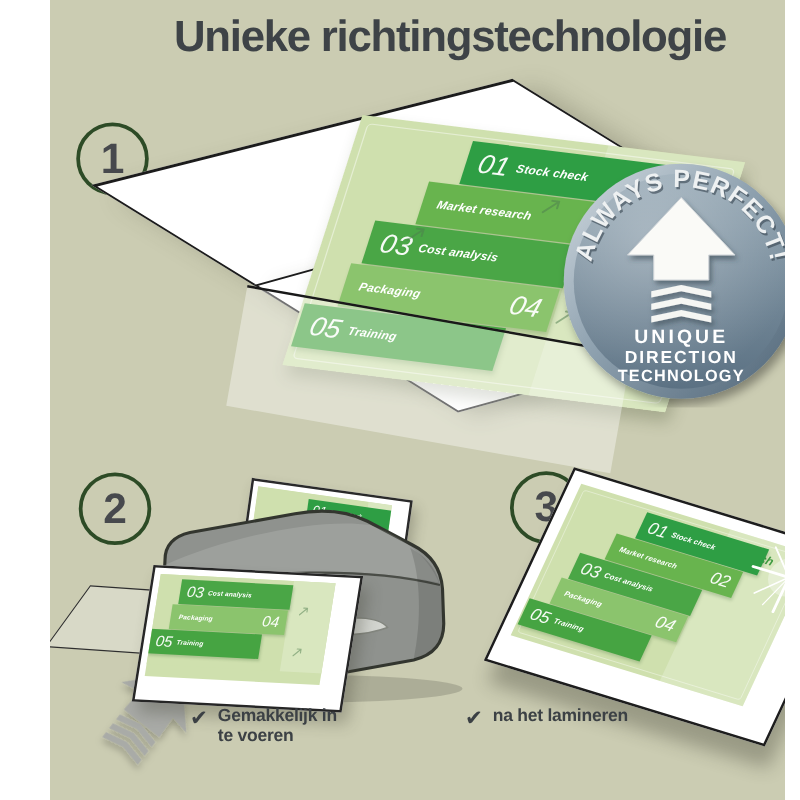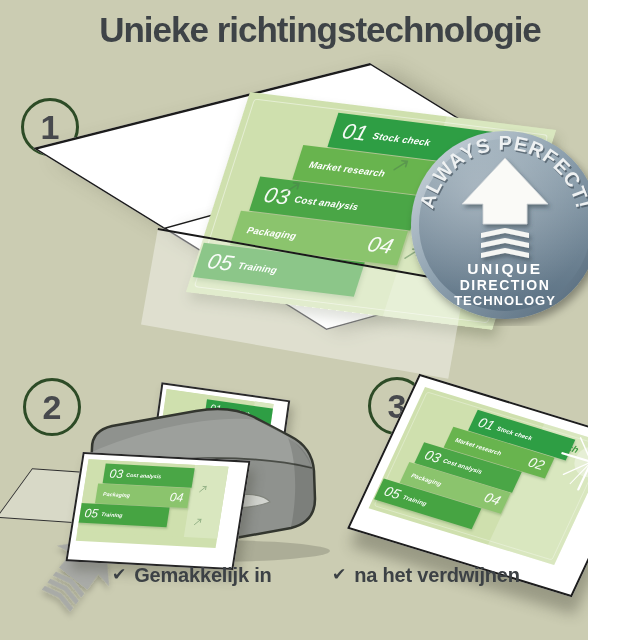--- a/index.html
+++ b/index.html
@@ -1,17 +1,17 @@
 <!DOCTYPE html>
 <html><head>
 <meta charset="utf-8">
 <style>
   html,body{margin:0;padding:0;}
   .stage{position:relative;width:588px;height:640px;background:#cbccb2;overflow:hidden;
-         font-family:"Liberation Sans","DejaVu Sans",sans-serif;color:#3e4347;}
+         font-family:"Liberation Sans","DejaVu Sans",sans-serif;color:#3e4347;margin-left:40px;}
   
   .title{position:absolute;left:0;top:10px;width:640px;text-align:center;
          font-size:35px;font-weight:700;letter-spacing:-1px;color:#3e4347;}
   
   .step-circle{position:absolute;width:52px;height:52px;border:3px solid #2d4b26;border-radius:50%;
                display:flex;align-items:center;justify-content:center;
                font-size:34px;font-weight:700;color:#47494d;}
   .c1{left:21px;top:98px;}
   .c2{left:23px;top:378px;}
   .c3{left:368px;top:377px;}
@@ -67,21 +67,21 @@
   .doc3{position:absolute;left:378px;top:401px;width:213px;height:147px;
         transform:rotate(17deg) skewX(-8deg);background:#fff;border:2.5px solid #1d1d1d;
         padding:9px;z-index:5;box-shadow:10px 16px 14px rgba(40,40,30,.3);}
   .doc3 .doc{transform:scale(.63);transform-origin:0 0;}
   .sparkle{position:absolute;right:6px;top:0px;width:64px;height:64px;z-index:2;}
   
   .check-item{position:absolute;top:564px;display:flex;gap:8px;z-index:25;}
   .ci1{left:112px;}
   .ci2{left:332px;}
   .check{font-size:17px;font-weight:700;color:#3b4044;line-height:1.35;}
-  .check-text{font-size:20px;font-weight:700;color:#3c4145;line-height:1.15;letter-spacing:-.2px;}
+  .check-text{font-size:14px;font-weight:700;color:#3c4145;line-height:1.15;letter-spacing:-.2px;}
 </style>
 </head>
 <body>
 
 <div class="stage">
 
   <div class="title">Unieke richtingstechnologie</div>
 
   <div class="step-circle c1">
     <span>1</span>
@@ -297,22 +297,23 @@
         <line x1="42" y1="5" x2="22" y2="59" stroke-width="1"></line>
       </g>
       <circle cx="32" cy="32" r="3.2" fill="#ffffff"></circle>
     </svg>
   </div>
 
   <div class="check-item ci1">
     <span class="check">✔</span>
     <div class="check-text">
       <div>Gemakkelijk in</div>
+      <div>te voeren</div>
     </div>
   </div>
   <div class="check-item ci2">
     <span class="check">✔</span>
     <div class="check-text">
-      <div>na het verdwijnen</div>
+      <div>na het lamineren</div>
     </div>
   </div>
 
 </div>
 
 </body></html>

